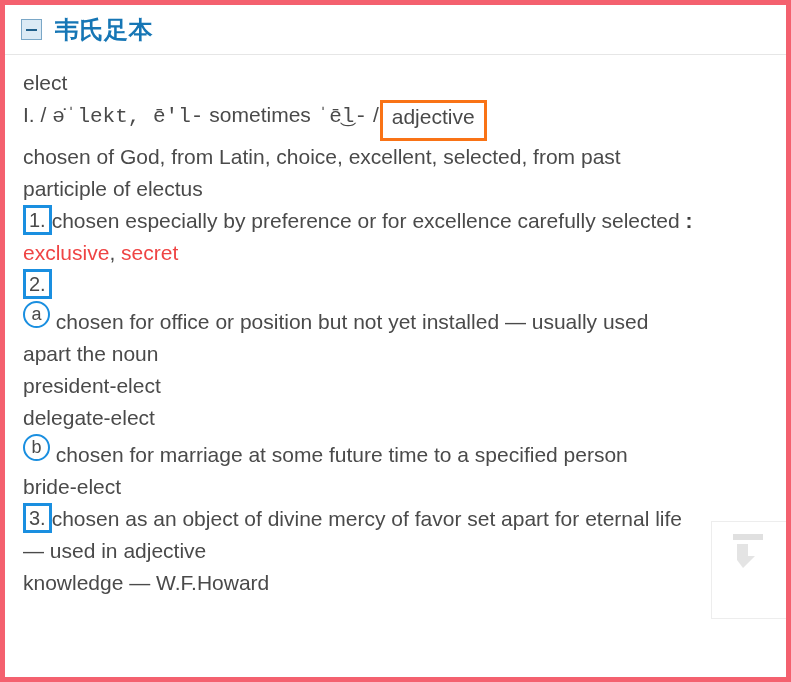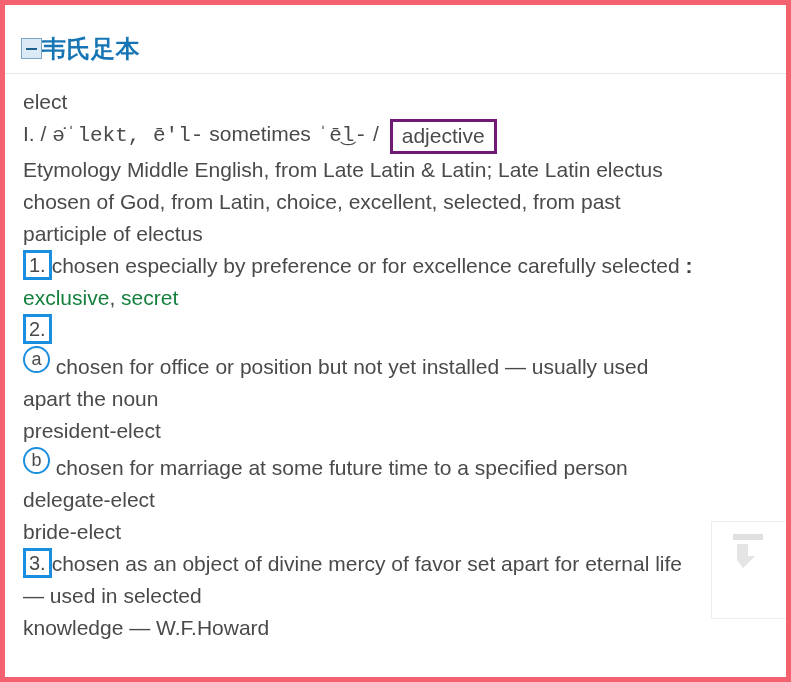--- a/index.html
+++ b/index.html
@@ -25,22 +25,22 @@
     overflow: hidden;
   }
 
   
   #card-header {
     box-sizing: border-box;
     height: 50px;
     padding: 0 0 0 16px;
     display: flex;
     align-items: center;
+    gap: 13px;
     border-bottom: 1px solid #e6e6e6;
-    margin-top: 19px;
   }
   #collapse-toggle {
     box-sizing: border-box;
     width: 21px;
     height: 21px;
     border: 1px solid #7aa7c7;
     background: #dbeaf5;
     display: flex;
     align-items: center;
     justify-content: center;
@@ -68,35 +68,35 @@
     font-size: 21px;
     line-height: 32px;
     color: #4a4a4a;
     position: relative;
   }
   .line {
     white-space: nowrap;
     min-height: 32px;
   }
   .it { }
-  .lnk { color: #15803d; }
+  .lnk { color: #ef4444; }
   .colon {
     font-weight: bold;
     color: #3c3c3c;
   }
   .ipa {
     font-family: Liberation Mono, monospace;
   }
 
   
   .pos-box {
     display: inline-block;
-    border: 3px solid #701a75;
-    padding: 1px 9px 2px 9px;
-    margin-left: 11px;
+    border: 3px solid #f97316;
+    padding: 1px 9px 8px 9px;
+    margin-left: 1px;
     line-height: 26px;
     vertical-align: -2px;
     color: #4a4a4a;
     cursor: pointer;
   }
 
   
   .num-box {
     display: inline-block;
     border: 3px solid #1a8fe0;
@@ -158,23 +158,20 @@
   </div>
 
   <div id="entry-body">
 
     <div class="line">elect</div>
 
     <div class="line">
       <span>I.</span><span>&nbsp;</span><span>/</span><span>&nbsp;</span><span class="ipa">ə̇ˈlekt, ē'l-</span><span>&nbsp;</span><span class="it">sometimes</span><span>&nbsp;</span><span class="ipa">ˈē͜l-</span><span>&nbsp;</span><span>/</span><span class="pos-box">adjective</span>
     </div>
 
-    <div class="line">
-      <span>Etymology</span><span> Middle English, from Late Latin &amp; Latin; Late Latin </span><span class="it">electus</span>
-    </div>
     <div class="line">chosen of God, from Latin, choice, excellent, selected, from past</div>
     <div class="line">
       <span>participle of </span><span class="it">electus</span>
     </div>
 
     <div class="line">
       <span class="num-box">1.</span><span>chosen especially by preference or for excellence carefully selected</span><span>&nbsp;</span><span class="colon">:</span>
     </div>
     <div class="line">
       <span class="lnk">exclusive</span><span>,</span><span>&nbsp;</span><span class="lnk">secret</span>
@@ -185,34 +182,34 @@
     </div>
 
     <div class="line">
       <span class="ltr-circle">a</span><span>&nbsp;</span><span>chosen for office or position but not yet installed — usually used</span>
     </div>
     <div class="line">apart the noun</div>
     <div class="line">
       <span>president-</span><span class="it">elect</span>
     </div>
     <div class="line">
+      <span>delegate-</span><span class="it">elect</span>
+    </div>
+
+    <div class="line">
       <span class="ltr-circle">b</span><span>&nbsp;</span><span>chosen for marriage at some future time to a specified person</span>
     </div>
-
-    <div class="line">
-      <span>delegate-</span><span class="it">elect</span>
-    </div>
     <div class="line">
       <span>bride-</span><span class="it">elect</span>
     </div>
 
     <div class="line">
       <span class="num-box">3.</span><span>chosen as an object of divine mercy of favor set apart for eternal life</span>
     </div>
-    <div class="line">— used in selected</div>
+    <div class="line">— used in adjective</div>
     <div class="line">knowledge — W.F.Howard</div>
 
   </div>
 
   <div id="floating-overlay">
     <svg class="glyph" viewBox="0 0 38 36">
       <rect x="4" y="0" width="30" height="6" fill="#777"></rect>
       <path d="M8 10 L19 10 L19 22 L26 22 L14 34 L8 26 Z" fill="#888"></path>
     </svg>
   </div>

